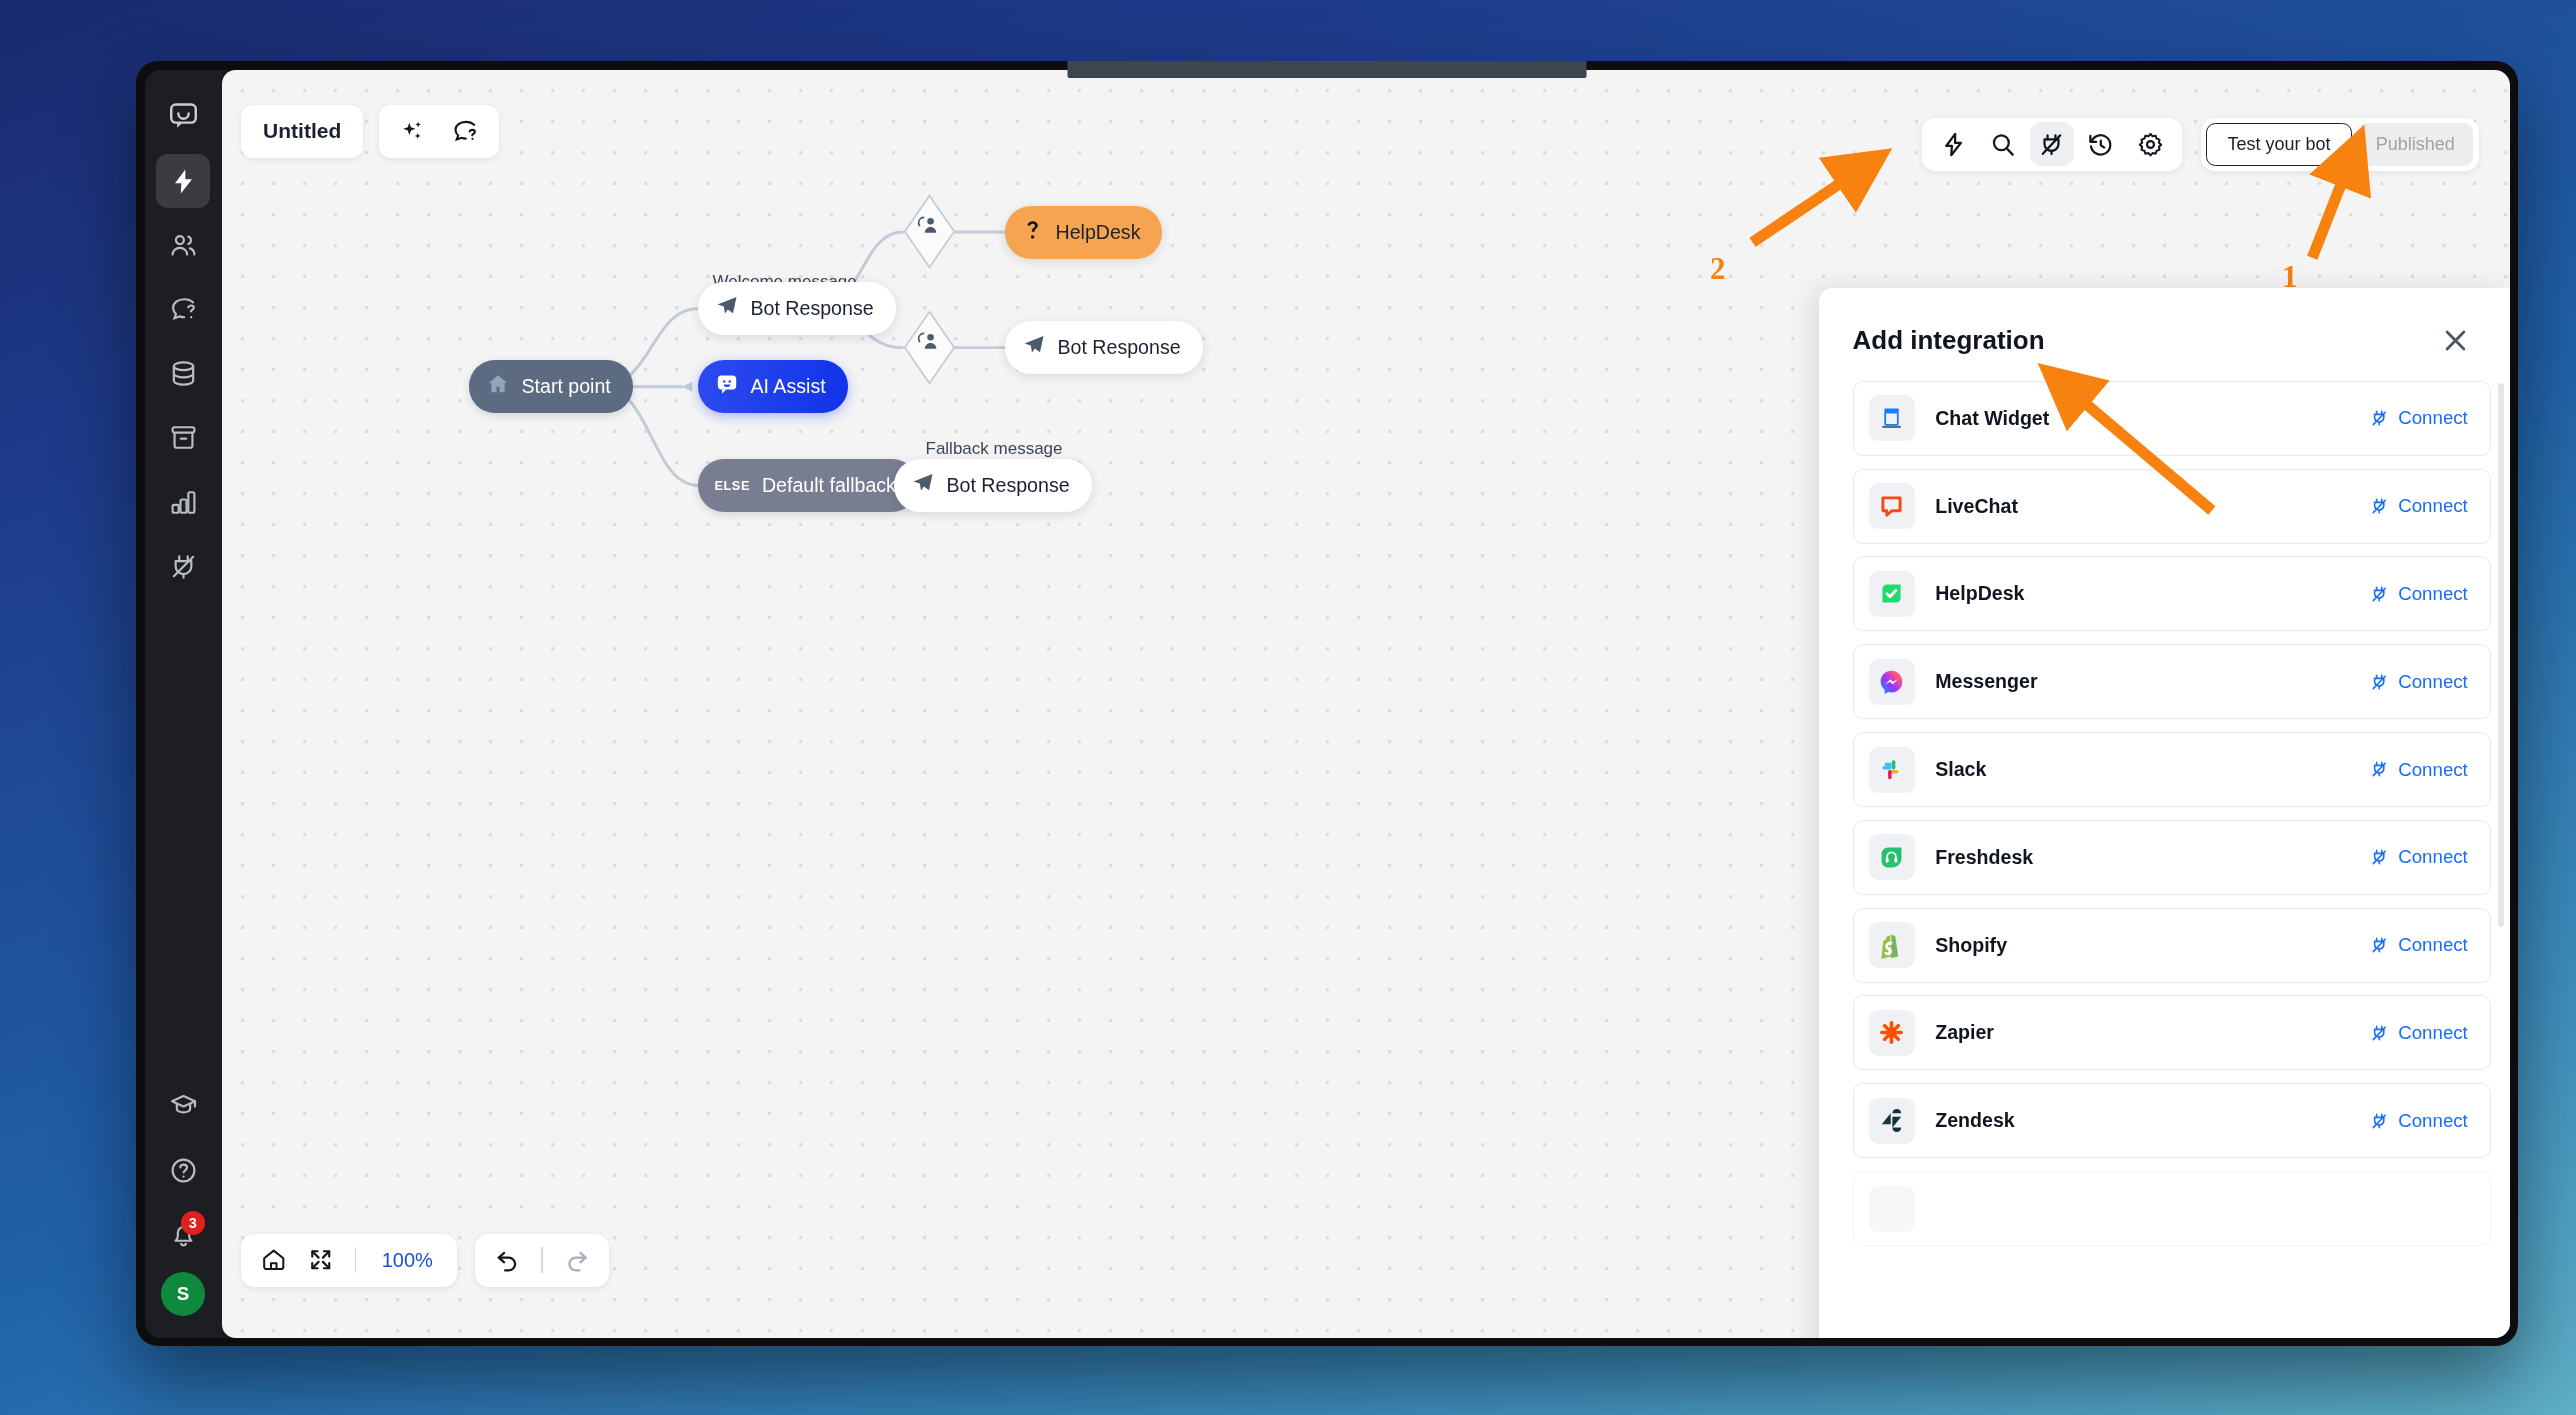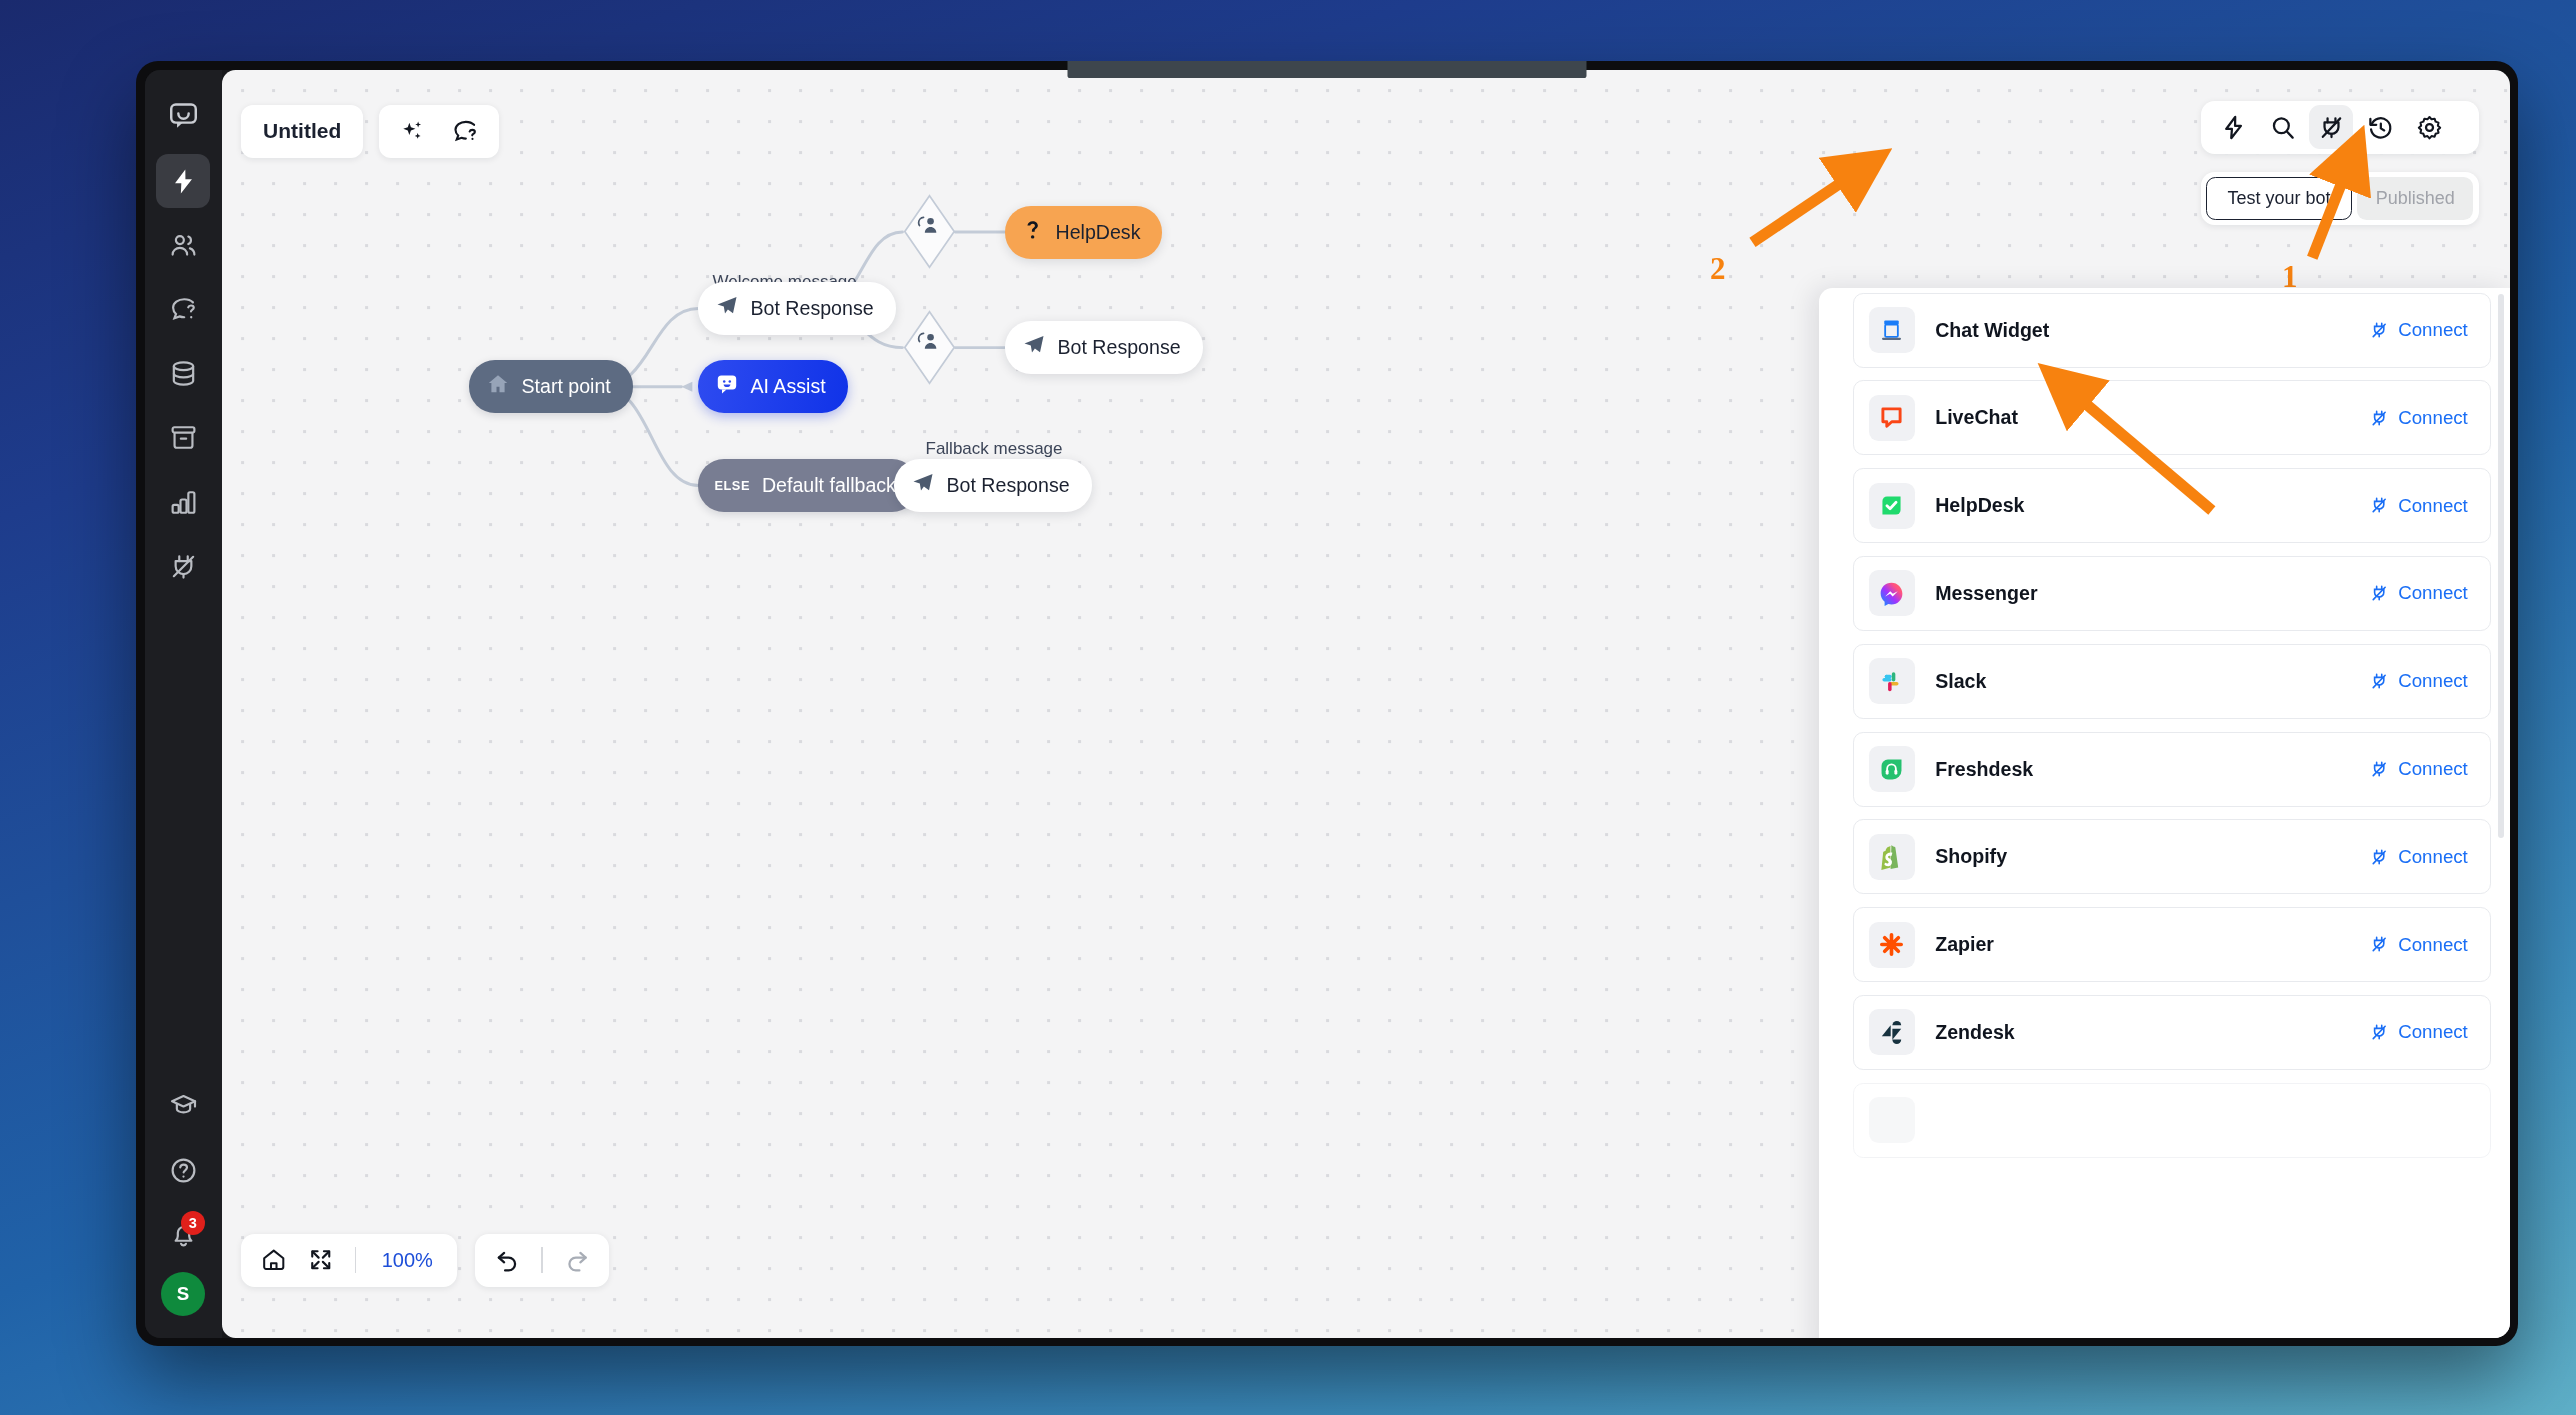--- a/index.html
+++ b/index.html
@@ -102,21 +102,21 @@
   #doc-title { height: 53px; padding: 0 22px; font-size: 21px; font-weight: bold; color: #1b2130; cursor: text; }
   #title-actions { height: 53px; padding: 0 12px; gap: 8.5px; }
   .icon-btn {
     width: 44px; height: 44px; border-radius: 11px;
     display: flex; align-items: center; justify-content: center;
     color: #12161f; cursor: pointer;
   }
   .icon-btn.sel { background: #eeeff1; }
 
   
-  #top-right { position: absolute; right: 31px; top: 31px; display: flex; gap: 18.7px; z-index: 3; flex-direction: column; }
+  #top-right { position: absolute; right: 31px; top: 48px; display: flex; gap: 18.7px; z-index: 3; }
   #tool-group { height: 53px; padding: 0 10.2px; gap: 5.1px; border-radius: 13.6px; }
   #publish-group { height: 53px; padding: 5.1px; gap: 5.1px; border-radius: 13.6px; }
   #test-bot-btn {
     height: 43px; padding: 0 20.4px;
     border: 1.7px solid #1b2130; border-radius: 9.4px;
     background: #fff; color: #1b2130;
     font-size: 18px; font-family: inherit;
     display: flex; align-items: center; cursor: pointer;
   }
   #published-btn {
@@ -540,20 +540,28 @@
       <div id="support-btn">
         <span>
           <svg width="27" height="27" viewBox="0 0 24 24" fill="#fff">
               <path d="M3 4.6h18v11.2H9.2L4.4 20v-4.2H3z"></path>
             </svg>
         </span>
         <span>support</span>
       </div>
 
       <aside id="integration-panel">
+        <div id="panel-head">
+          <div id="panel-title">Add integration</div>
+          <div id="panel-close">
+            <svg width="31" height="31" viewBox="0 0 24 24" fill="none" stroke="currentColor" stroke-width="2.2" stroke-linecap="round">
+                <path d="M5.5 5.5 18.5 18.5M18.5 5.5 5.5 18.5"></path>
+              </svg>
+          </div>
+        </div>
         <div id="panel-list">
 
           <div class="integration-row">
             <span class="int-icon">
               <svg width="29" height="29" viewBox="0 0 32 32">
                   <rect x="8" y="5" width="16" height="4.6" rx="1.2" fill="#1a7cf8"></rect>
                   <rect x="9" y="9.6" width="14" height="13.4" rx="1.2" fill="none" stroke="#1a7cf8" stroke-width="2"></rect>
                   <rect x="5.5" y="24" width="21" height="2.4" rx="1.2" fill="#5b6b82"></rect>
                 </svg>
             </span>

